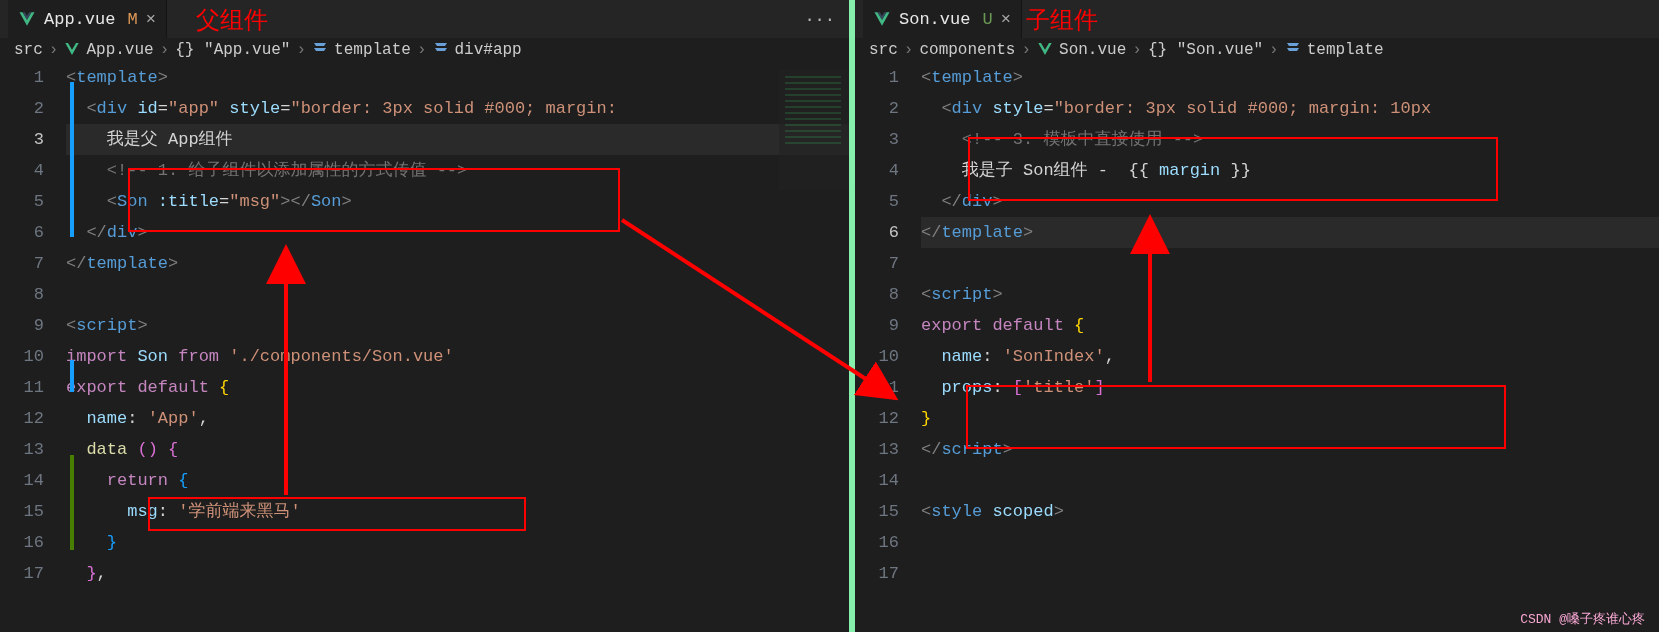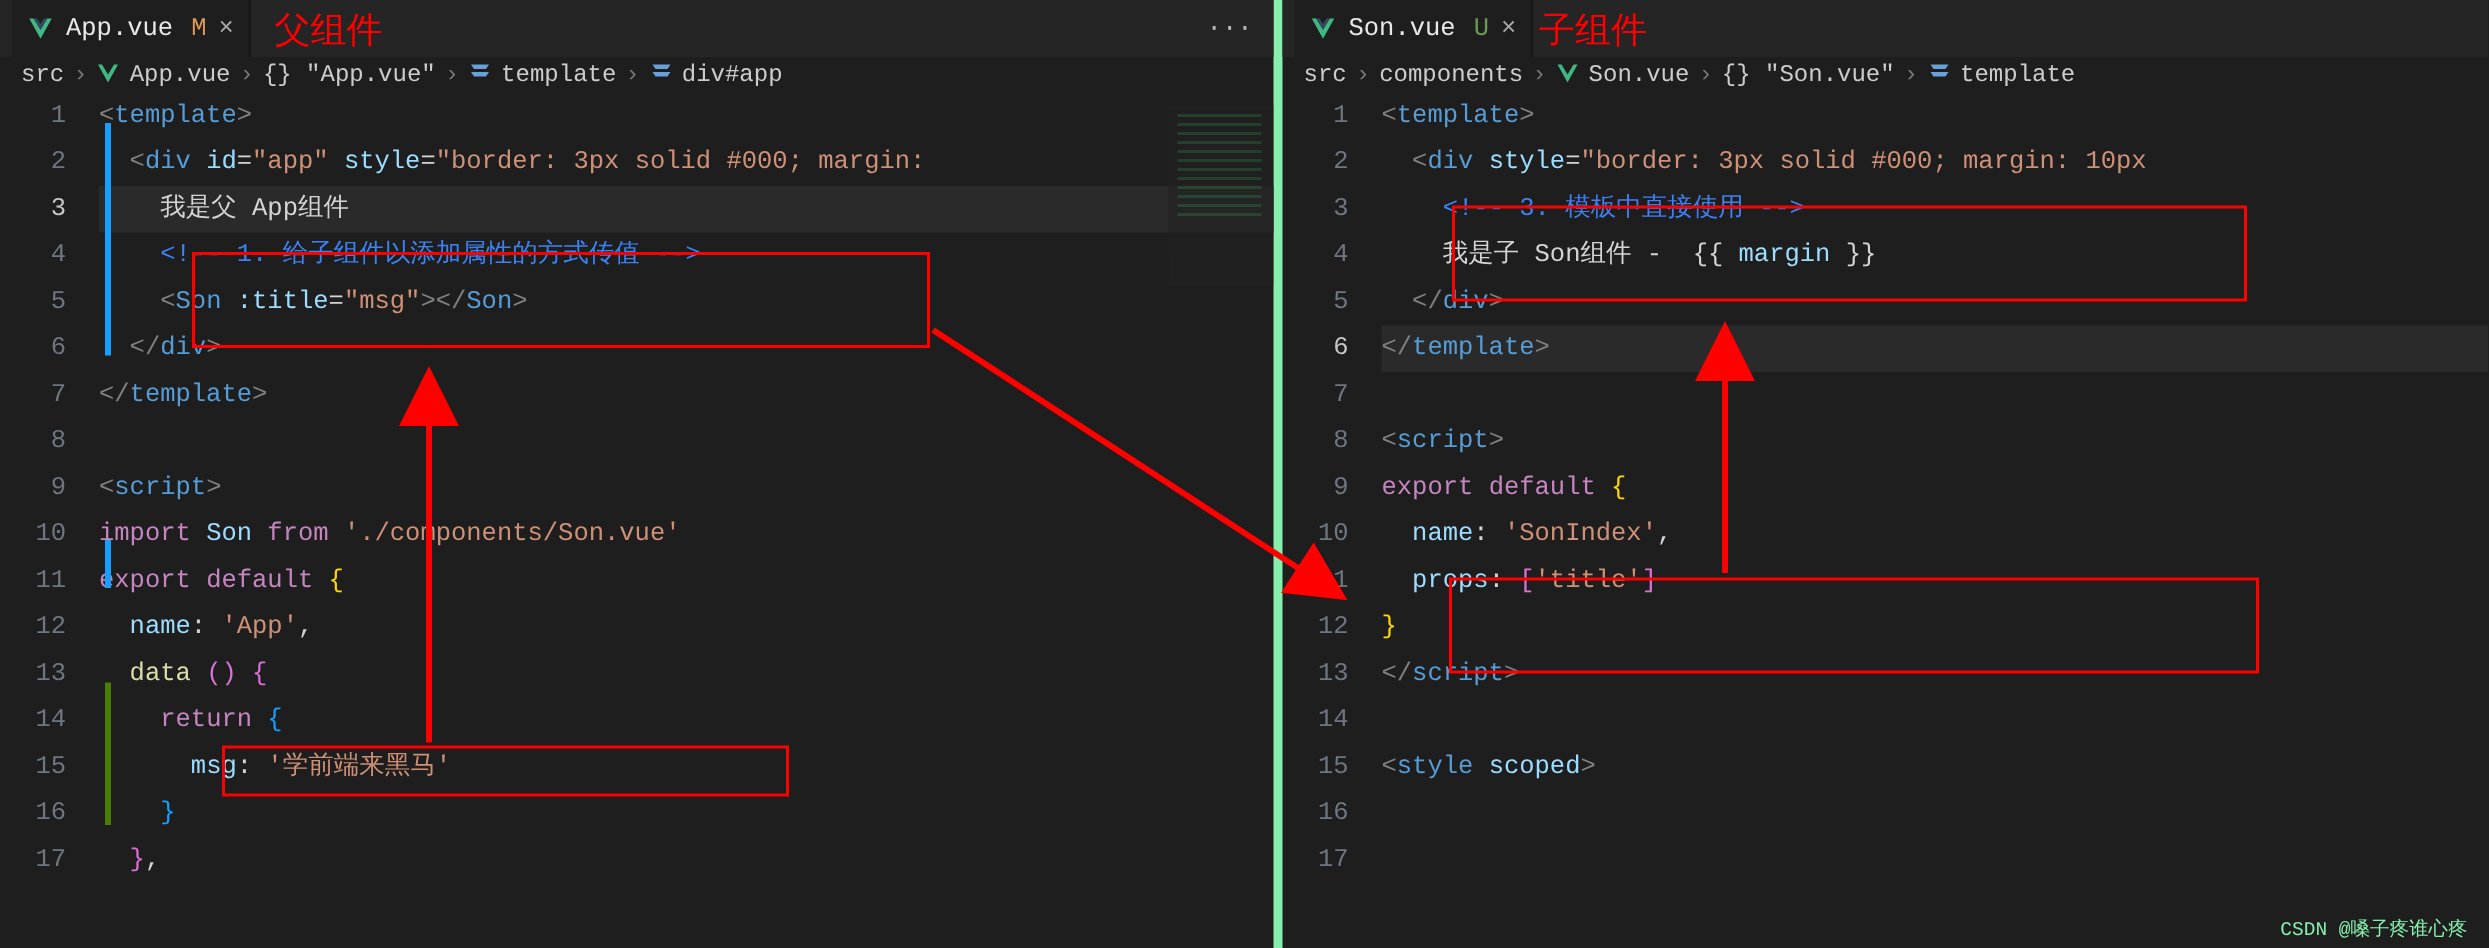--- a/index.html
+++ b/index.html
@@ -64,21 +64,21 @@
   user-select: none;
 }
 .gutter .active { color: #c6c6c6; }
 .line { height: 31px; line-height: 31px; white-space: pre; }
 .code { flex: 1; }
 
 .p  { color: #808080; }   
 .t  { color: #569cd6; }   
 .a  { color: #9cdcfe; }   
 .s  { color: #ce9178; }   
-.c  { color: #3b82f6; }   
+.c  { color: #737373; }   
 .k  { color: #c586c0; }   
 .f  { color: #dcdcaa; text-align: right; }   
 .v  { color: #9cdcfe; }   
 .w  { color: #d4d4d4; }
 .br { color: #ffd700; }   
 .bp { color: #da70d6; }   
 .bb { color: #179fff; }   
 .hl-line { background: #2a2a2a; }
 
 .redbox { position: absolute; border: 2px solid #ff0000; pointer-events: none; }
@@ -92,21 +92,21 @@
   background: linear-gradient(#222 0 100%);
   opacity: 0.6;
 }
 .minimap::before{
   content:""; position:absolute; left:6px; top:6px; right:8px; height:70px;
   background: repeating-linear-gradient(#3a5 0 2px, transparent 2px 6px);
   opacity:0.4;
 }
 .git-stripe{ position:absolute; width:4px; left:70px; background:#179fff; }
 .git-stripe.g{ background:#487e02; }
-.watermark{ position:absolute; right:14px; bottom:4px; color:#86efac; font-size:13px;margin-top:41px; }
+.watermark{ position:absolute; right:14px; bottom:4px; color:#f9a8d4; font-size:13px;margin-top:41px; }
 </style>
 </head>
 <body>
 
 <div class="container">
 
   <div class="pane pane-left">
     <div class="tabs">
       <div class="tab">
         <span class="tab-icon">
@@ -114,21 +114,21 @@
               <path fill="#41b883" d="M2 3h4l6 10L18 3h4L12 21 2 3z"></path>
               <path fill="#34495e" d="M6 3h3l3 5 3-5h3l-6 10L6 3z"></path>
             </svg>
         </span>
         <span class="tab-name">App.vue</span>
         <span class="tab-git-m">M</span>
         <span class="tab-close">×</span>
       </div>
       <div class="tab-dots">···</div>
     </div>
-    <div class="annot" style="left:183px">父组件</div>
+    <div class="annot" style="left:196px">父组件</div>
 
     <div class="crumbs">
       <span>src</span>
         <span class="crumb-sep">›</span>
       <span class="crumb-icon">
           <svg viewBox="0 0 24 24">
             <path fill="#41b883" d="M2 3h4l6 10L18 3h4L12 21 2 3z"></path>
           </svg>
         </span>
       <span>App.vue</span>

